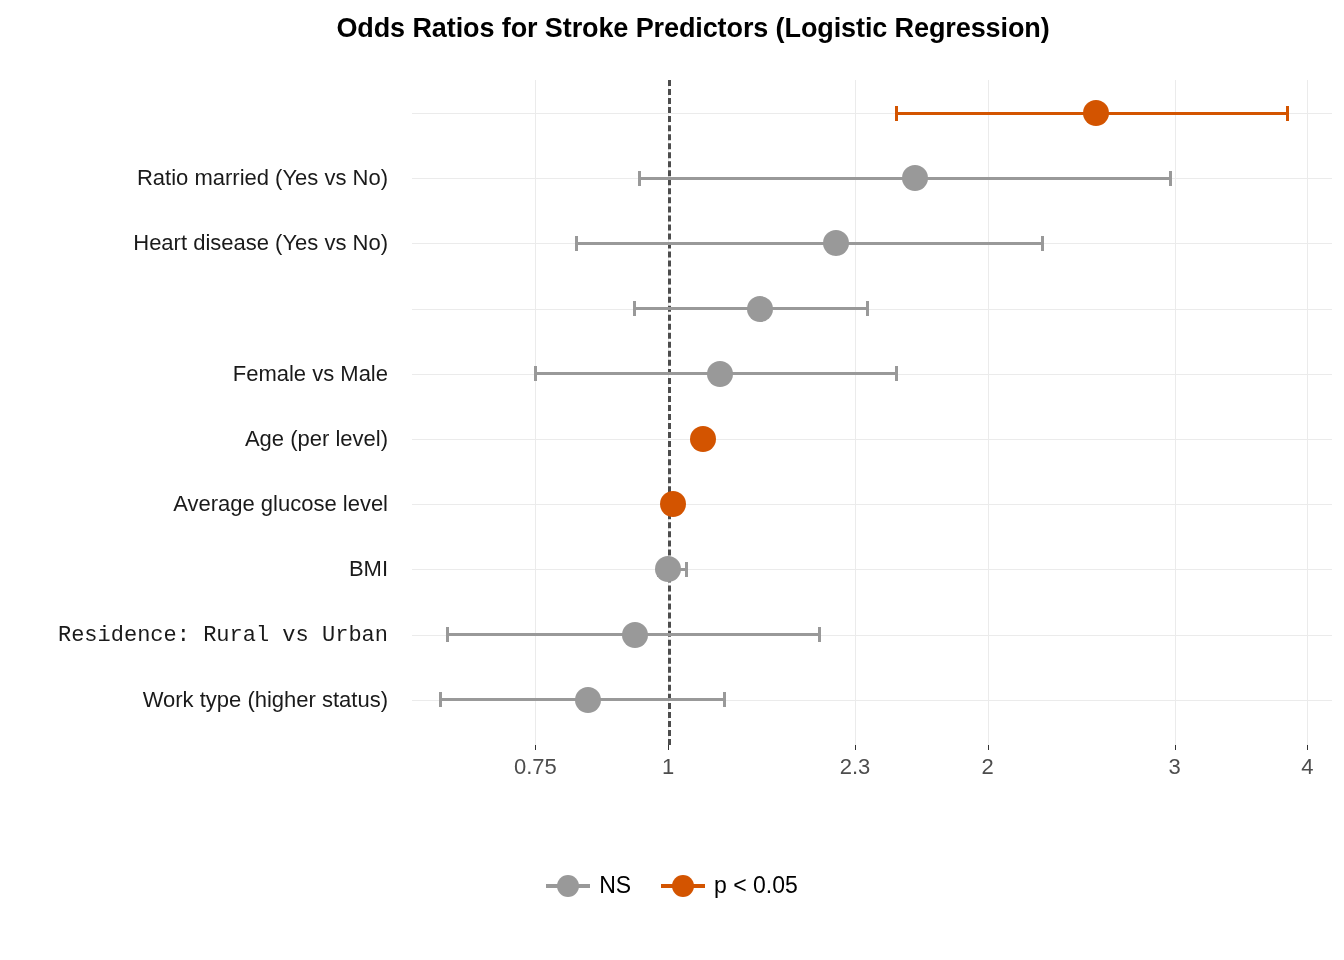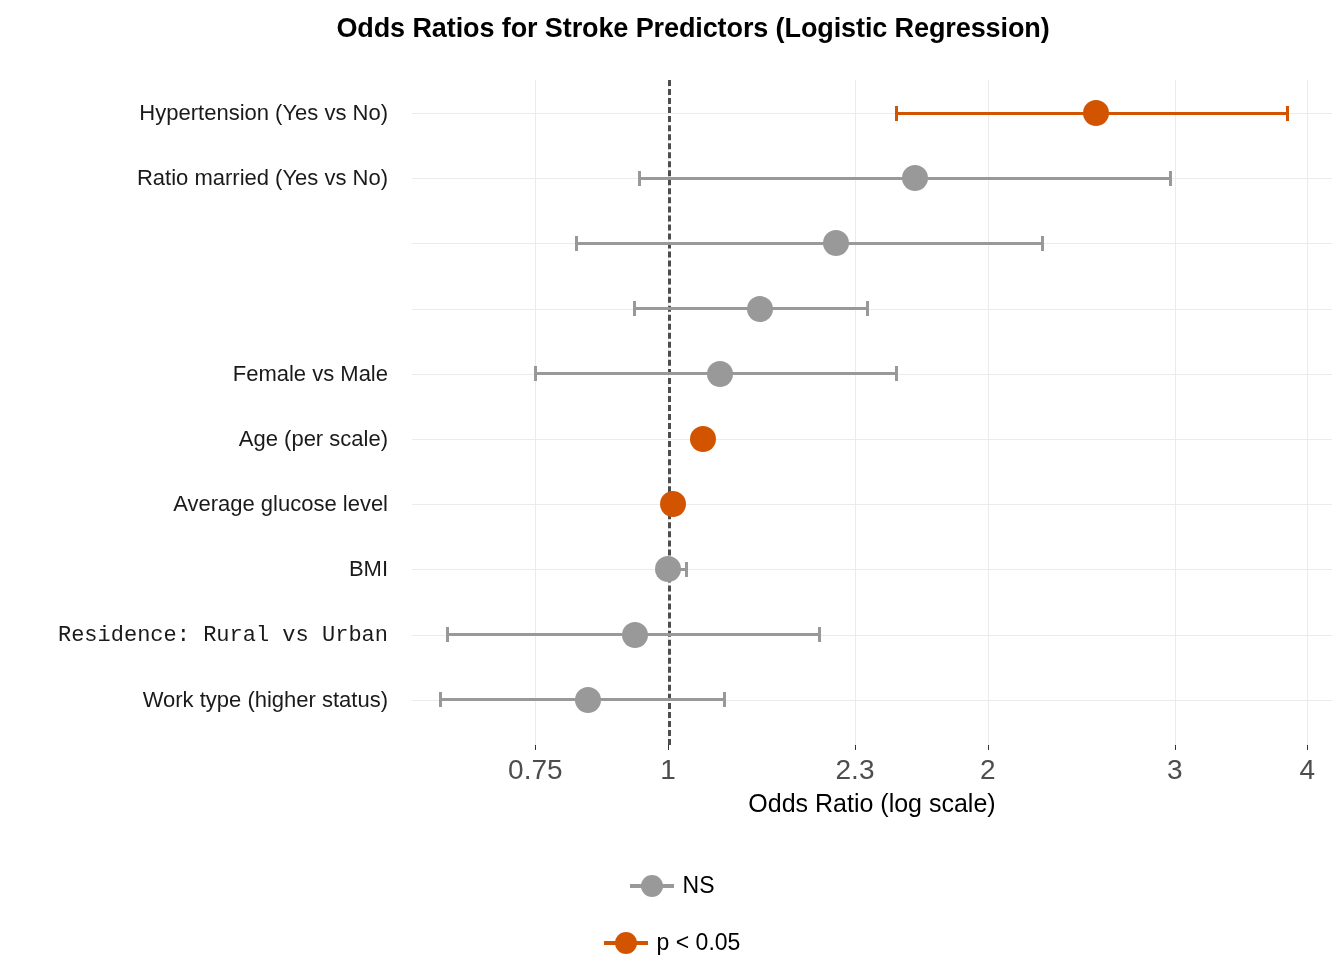--- a/index.html
+++ b/index.html
@@ -59,34 +59,34 @@
   }
   .ylabels-wrap{position:absolute;left:0;top:0;width:398px;height:960px;}
   .ylabels-wrap .ylabel{right:10px;left:auto;}
 
   
   .xtick-mark{
     position:absolute;width:1px;height:5px;background:#333;
   }
   .xtick-label{
     position:absolute;top:754px;
-    font-size:28px;color:#4D4D4D;
+    font-size:22px;color:#4D4D4D;
     transform:translateX(-50%);
     white-space:nowrap;
   }
   .axis-title{
     position:absolute;top:789px;left:412px;width:920px;
     text-align:center;font-size:25px;color:#000;
     white-space:nowrap;
   }
 
   
   .legend{
     position:absolute;top:872px;left:0;width:1344px;
-    display:flex;justify-content:center;align-items:center;gap:30px;flex-direction:column;
+    display:flex;justify-content:center;align-items:center;gap:30px;
   }
   .legend-item{display:flex;align-items:center;gap:9px;}
   .legend-key{
     position:relative;width:44px;height:26px;
   }
   .legend-key .lk-line{
     position:absolute;left:0;right:0;top:11px;height:4px;
   }
   .legend-key .lk-dot{
     position:absolute;left:50%;top:50%;
@@ -96,24 +96,24 @@
   .legend-label{font-size:23px;color:#000;}
 </style>
 </head>
 <body>
 
 <div id="plot-root">
 
   <div class="chart-title">Odds Ratios for Stroke Predictors (Logistic Regression)</div>
 
   <div class="ylabels-wrap">
-      <div class="ylabel" style="top: 113px;">Hypertension (Yes vs No)</div>
       <div class="ylabel" style="top: 178.2px;">Ratio married (Yes vs No)</div>
+      <div class="ylabel" style="top: 243.4px;">Heart disease (Yes vs No)</div>
       <div class="ylabel" style="top: 373.8px; text-align: right;">Female vs Male</div>
-      <div class="ylabel" style="top: 439px;">Age (per scale)</div>
+      <div class="ylabel" style="top: 439px;">Age (per level)</div>
       <div class="ylabel" style="top: 504.2px; margin-left: 8px;">Average glucose level</div>
       <div class="ylabel" style="top: 569.4px;">BMI</div>
       <div class="ylabel" style="top: 634.6px; font-family: Liberation Mono, monospace;">Residence: Rural vs Urban</div>
       <div class="ylabel" style="top: 699.8px;">Work type (higher status)</div>
     </div>
 
   <div class="panel">
     <div>
         <div class="gridline" style="left: 123.315px;"></div>
         <div class="gridline" style="left: 256px;"></div>
@@ -208,21 +208,20 @@
       <div class="xtick-label" style="left: 668px;">1</div>
       <div class="xtick-mark" style="left: 855.009px; top: 745px;"></div>
       <div class="xtick-label" style="left: 855.009px;">2.3</div>
       <div class="xtick-mark" style="left: 987.694px; top: 745px;"></div>
       <div class="xtick-label" style="left: 987.694px;">2</div>
       <div class="xtick-mark" style="left: 1174.7px; top: 745px;"></div>
       <div class="xtick-label" style="left: 1174.7px;">3</div>
       <div class="xtick-mark" style="left: 1307.39px; top: 745px;"></div>
       <div class="xtick-label" style="left: 1307.39px;">4</div>
     </div>
-  <div class="axis-title">Odds Ratio (log scale)</div>
 
   <div class="legend">
       <div class="legend-item">
         <div class="legend-key">
           <div class="lk-line" style="background: rgb(153, 153, 153);"></div>
           <div class="lk-dot" style="background: rgb(153, 153, 153);"></div>
         </div>
         <span class="legend-label">NS</span>
       </div>
       <div class="legend-item">

